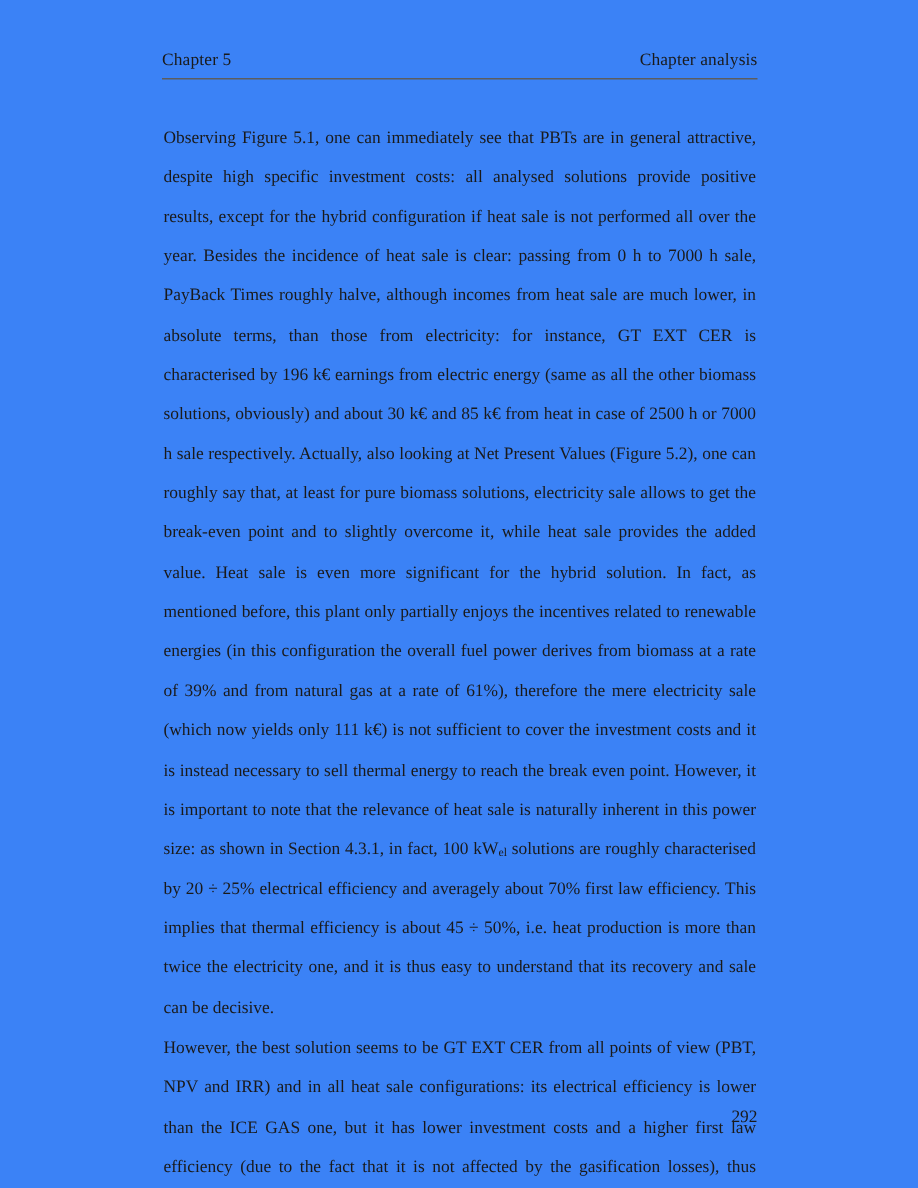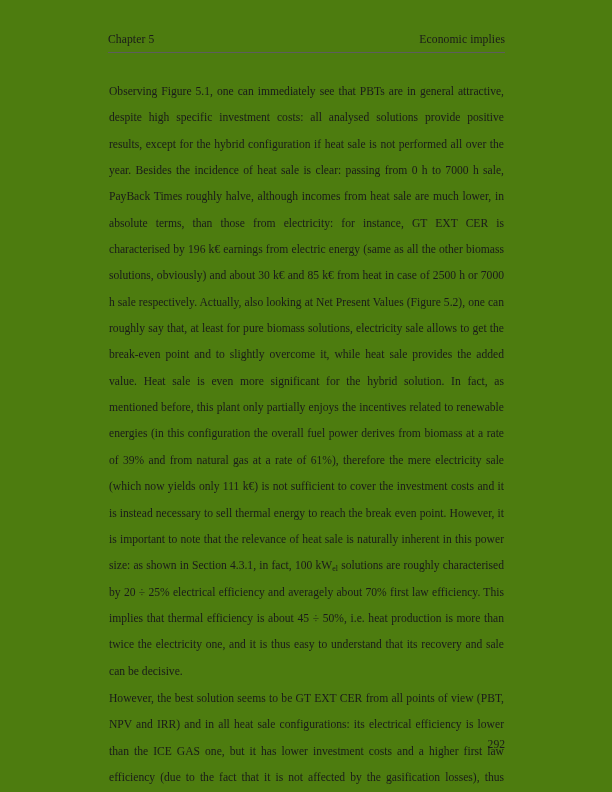--- a/index.html
+++ b/index.html
@@ -9,21 +9,21 @@
   }
   body {
     font-family: "Liberation Serif", "DejaVu Serif", serif;
     color: #1a1a1a;
   }
   .page {
     position: relative;
     width: 612px;
     height: 792px;
     margin: 0 auto;
-    background: #4d7c0f;
+    background: #3b82f6;
     overflow: hidden;
     box-sizing: border-box;
   }
   .content-frame {
     position: absolute;
     left: 108px;
     top: 0;
     width: 397px;
     height: 792px;
   }
@@ -89,21 +89,21 @@
   }
 </style>
 </head>
 <body>
 
 <div class="page">
   <div class="content-frame">
 
     <div class="running-head">
       <span class="chapter-label">Chapter 5</span>
-      <span class="section-label">Economic implies</span>
+      <span class="section-label">Chapter analysis</span>
     </div>
 
     <div class="head-rule"></div>
 
     <div class="body-text">
       <p><span>Observing Figure 5.1, one can immediately see that PBTs are in general attractive, despite high specific investment costs: all analysed solutions provide positive results, except for the hybrid configuration if heat sale is not performed all over the year. Besides the incidence of heat sale is clear: passing from 0 h to 7000 h sale, PayBack Times roughly halve, although incomes from heat sale are much lower, in absolute terms, than those from electricity: for instance, GT EXT CER is characterised by 196 k€ earnings from electric energy (same as all the other biomass solutions, obviously) and about 30 k€ and 85 k€ from heat in case of 2500 h or 7000 h sale respectively. Actually, also looking at Net Present Values (Figure 5.2), one can roughly say that, at least for pure biomass solutions, electricity sale allows to get the break-even point and to slightly overcome it, while heat sale provides the added value. Heat sale is even more significant for the hybrid solution. In fact, as mentioned before, this plant only partially enjoys the incentives related to renewable energies (in this configuration the overall fuel power derives from biomass at a rate of 39% and from natural gas at a rate of 61%), therefore the mere electricity sale (which now yields only 111 k€) is not sufficient to cover the investment costs and it is instead necessary to sell thermal energy to reach the break even point. However, it is important to note that the relevance of heat sale is naturally inherent in this power size: as shown in Section 4.3.1, in fact, 100 kW</span><sub>el</sub><span> solutions are roughly characterised by 20 ÷ 25% electrical efficiency and averagely about 70% first law efficiency. This implies that thermal efficiency is about 45 ÷ 50%, i.e. heat production is more than twice the electricity one, and it is thus easy to understand that its recovery and sale can be decisive.</span></p>
       <p>However, the best solution seems to be GT EXT CER from all points of view (PBT, NPV and IRR) and in all heat sale configurations: its electrical efficiency is lower than the ICE GAS one, but it has lower investment costs and a higher first law efficiency (due to the fact that it is not affected by the gasification losses), thus higher income from heat sale. On the other hand, GT GAS REG PRES is inevitably penalised by the installation costs (essentially the pressurised gasifier). Finally, as mentioned before, GT HYB, which could be desirable thanks to its plant simplicity, would be justified only in case of continuous thermal recovery and sale and, moreover, its performance would be quite poor compared to the other solutions also as regards this size. Besides, in case of no heat sale, its NPV is even lower than the investment cost: not only the plant does not</p>
     </div>
 
     <div class="folio">

